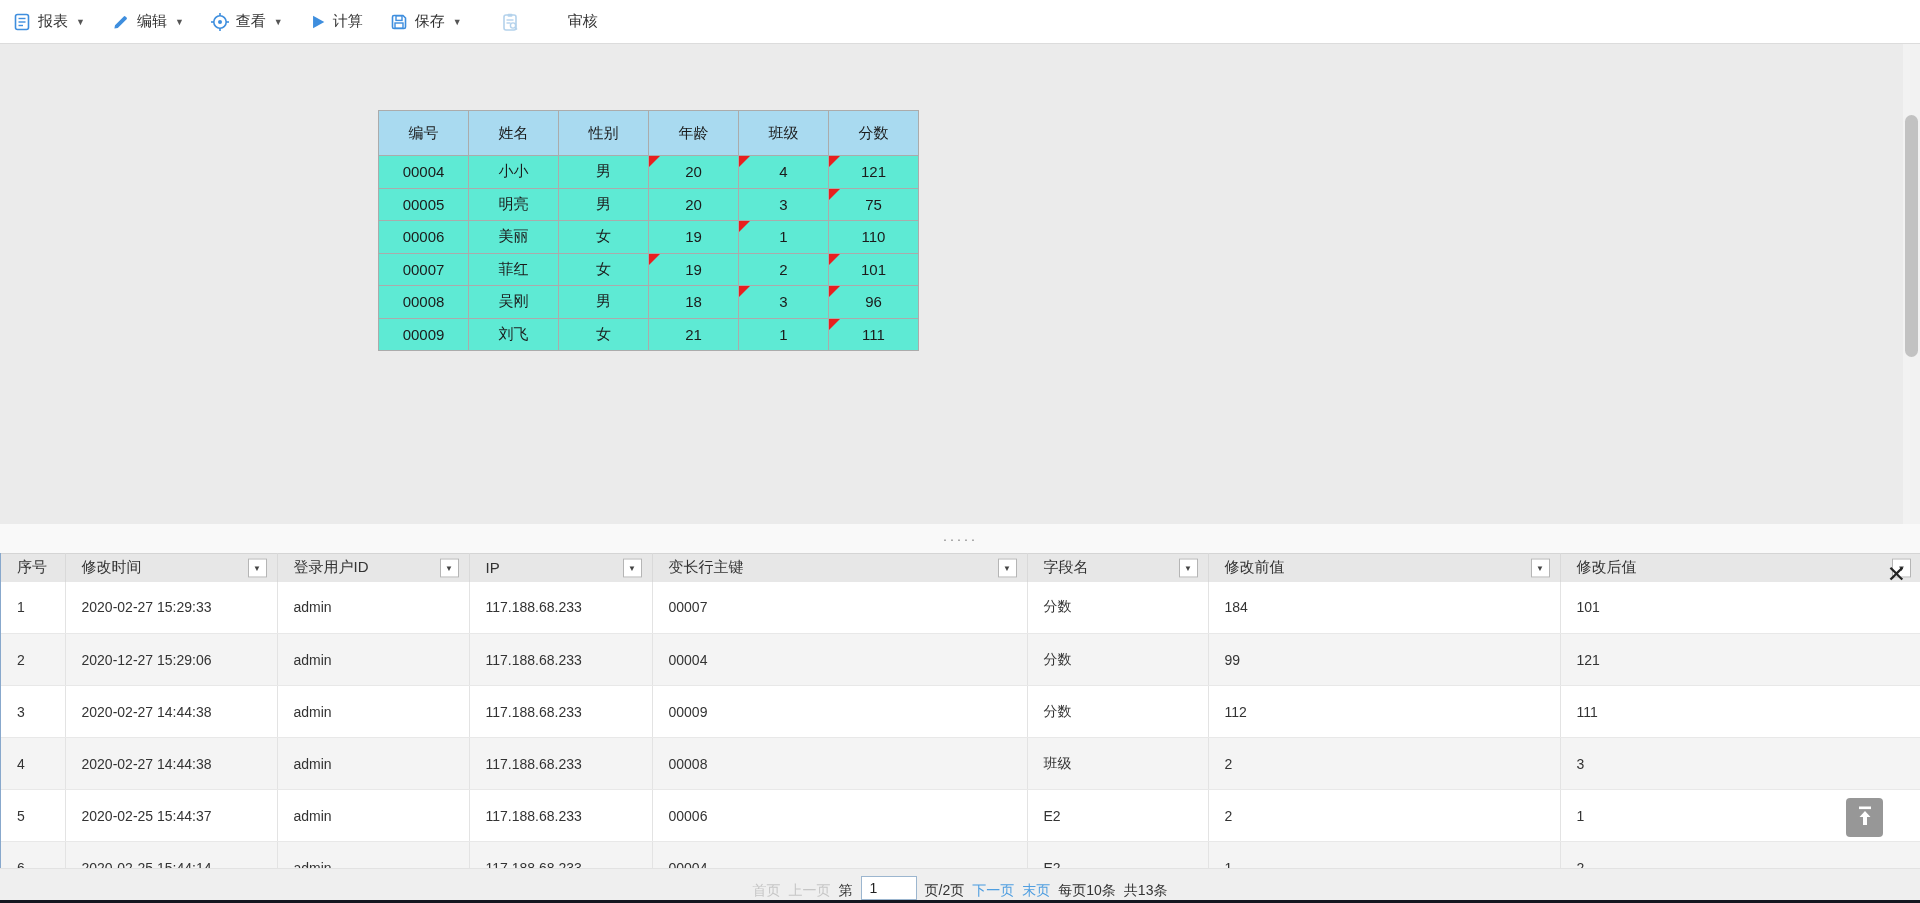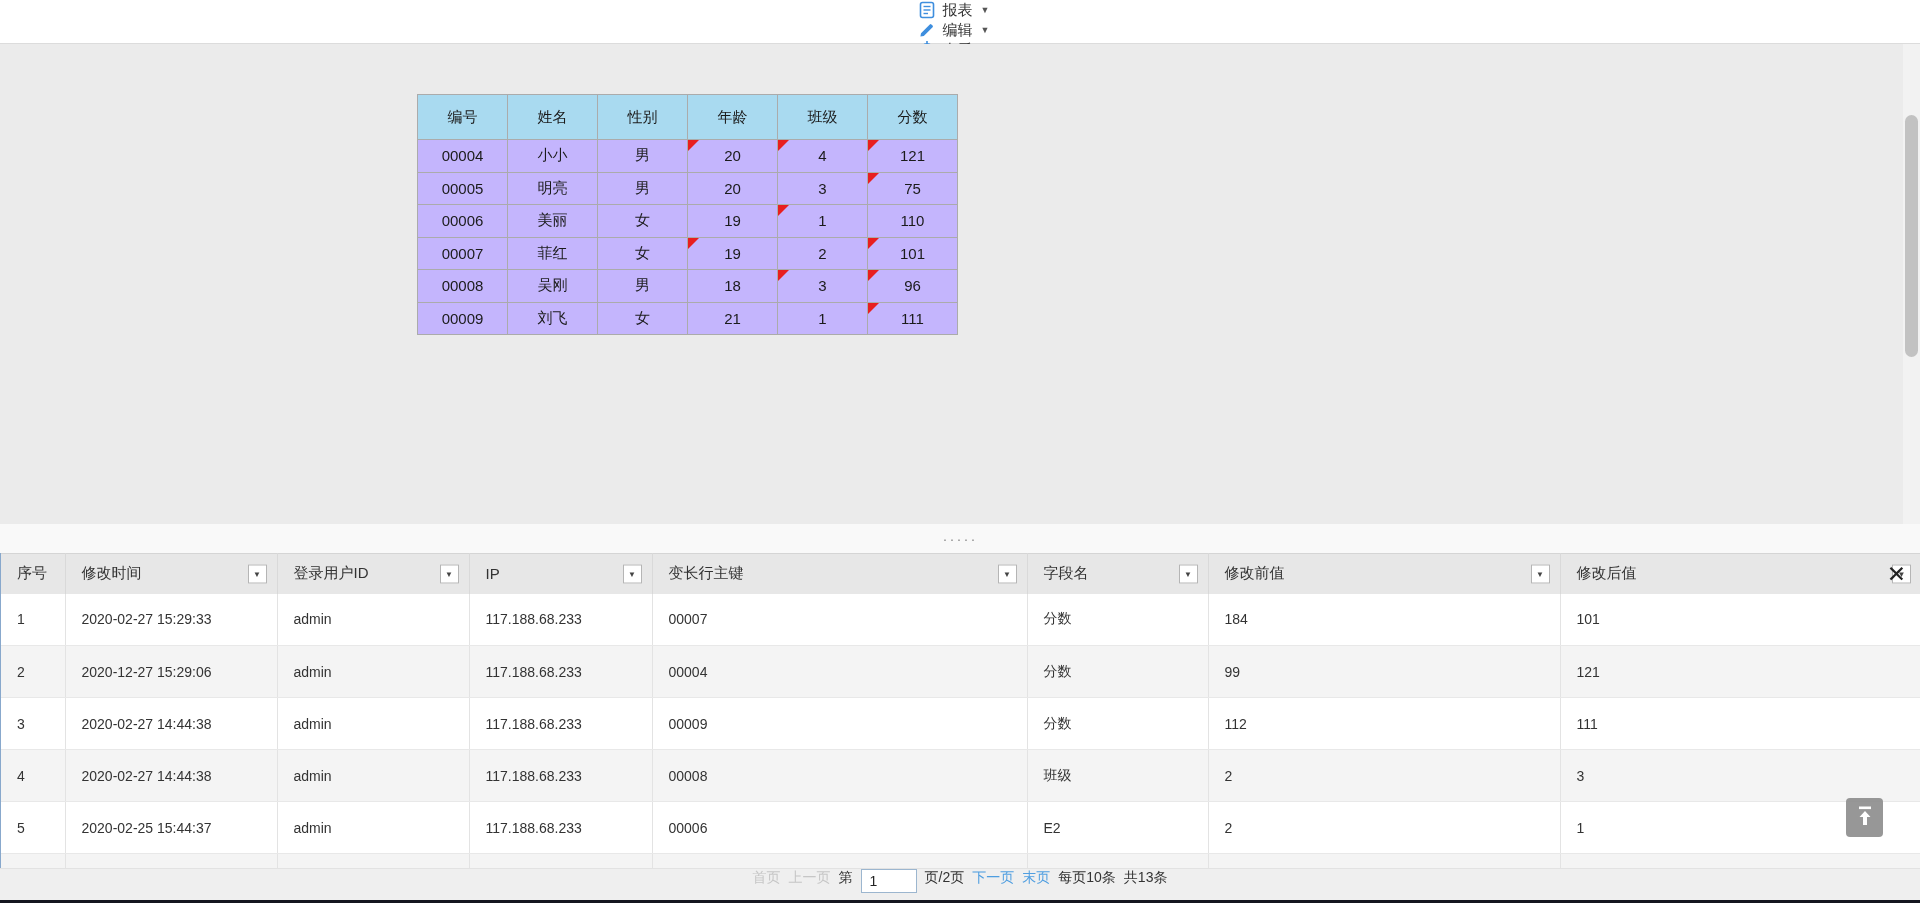--- a/index.html
+++ b/index.html
@@ -3,73 +3,73 @@
 <meta charset="utf-8">
 <style>
   * { margin:0; padding:0; box-sizing:border-box; }
   html,body { width:1920px; height:903px; overflow:hidden;
     font-family:"Liberation Sans","DejaVu Sans",sans-serif; background:#fff; }
   .stage { position:relative; width:1920px; height:903px; background:#fff; }
 
   
   .toolbar { position:absolute; top:0; left:0; right:0; height:44px;
     background:#fff; border-bottom:1px solid #dcdcdc;
-    display:flex; align-items:center; padding-left:12px;flex-direction:column; }
+    display:flex; align-items:center; padding-left:12px; }
   .tb-item { display:flex; align-items:center; gap:6px; margin-right:26px;
     cursor:pointer; font-size:15px; color:#333; white-space:nowrap; }
   .tb-item svg { display:block; }
   .tb-caret { font-size:9px; color:#555; margin-left:2px; }
 
   
   .canvas { position:absolute; top:44px; left:0; width:1903px; height:480px;
     background:#ebebeb; }
   .splitter { position:absolute; top:524px; left:0; right:0; height:29px;
     background:#f9f9f9; display:flex; align-items:center; justify-content:center; }
   .splitter-dots { color:#8f8f8f; font-size:15px; letter-spacing:2px; line-height:10px; }
 
   
-  table.sheet { position:absolute; left:378px; top:50px;
-    border-collapse:collapse; table-layout:fixed; background:#c4b5fd;margin-left:39px; }
+  table.sheet { position:absolute; left:378px; top:66px;
+    border-collapse:collapse; table-layout:fixed; background:#5eead4; }
   table.sheet col { width:90px; }
   table.sheet th { height:45px; background:#a9daf0; font-weight:normal; }
   table.sheet td { height:32.5px; }
   table.sheet th, table.sheet td { border:1px solid #ababab; text-align:center;
     font-size:15px; color:#1b1b1b; position:relative; }
   td.marked::before { content:""; position:absolute; top:0; left:0;
     border-top:11px solid var(--mark-red); border-right:11px solid transparent; }
 
   
   .vscroll { position:absolute; top:44px; right:0; width:17px; height:509px;
     background:#f2f2f2; }
   .vscroll .thumb { position:absolute; top:71px; left:2px; width:13px; height:242px;
     background:#c2c2c2; border-radius:7px; }
 
   
   .log-panel { position:absolute; top:553px; left:0; width:1920px; height:315px;
     overflow:hidden; background:#fff; border-left:1px solid #88a8cc; }
   table.log { border-collapse:collapse; table-layout:fixed; width:1920px; }
-  table.log th { height:40px; background:#e7e7e7; border-top:1px solid #d5d5d5;
+  table.log th { height:28px; background:#e7e7e7; border-top:1px solid #d5d5d5;
     font-weight:normal; font-size:15px; color:#333; text-align:left;
     padding-left:16px; position:relative; border-right:1px solid #d9d9d9;margin-left:36px; }
   table.log th:last-child { border-right:none; }
   table.log td { height:52px; font-size:14px; color:#333; padding-left:16px;
     border-right:1px solid #e3e3e3; border-bottom:1px solid #e8e8e8; background:#fff; }
   table.log td:last-child { border-right:none; }
   table.log tr.even td { background:#f4f4f4; }
   .filter-btn { position:absolute; right:10px; top:50%; transform:translateY(-50%);
     width:19px; height:19px; background:#fff; border:1px solid #b5b5b5;
     display:flex; align-items:center; justify-content:center;
     font-size:8px; color:#444; cursor:pointer; }
   .close-x { position:absolute; right:14px; top:8px; font-size:23px; color:#222;
     cursor:pointer; line-height:26px; font-weight:400; }
 
   
   .pagination { position:absolute; left:0; right:0; top:868px; height:32px;
     background:#efefef; border-top:1px solid #e2e2e2;
-    display:flex; align-items:flex-start; justify-content:center; gap:8px;
+    display:flex; align-items:flex-end; justify-content:center; gap:8px;
     font-size:14px; color:#333; }
   .pg-link { color:var(--link-blue); cursor:pointer; }
   .pg-disabled { color:#c6c6c6; }
   .pg-input { width:56px; height:24px; border:1px solid #9cb6cf; background:#fff;
     font-size:14px; text-align:left; padding-left:8px; color:#222;
     font-family:inherit; }
   .bottom-strip { position:absolute; left:0; right:0; bottom:0; height:3px;
     background:#14161f; }
 
   

